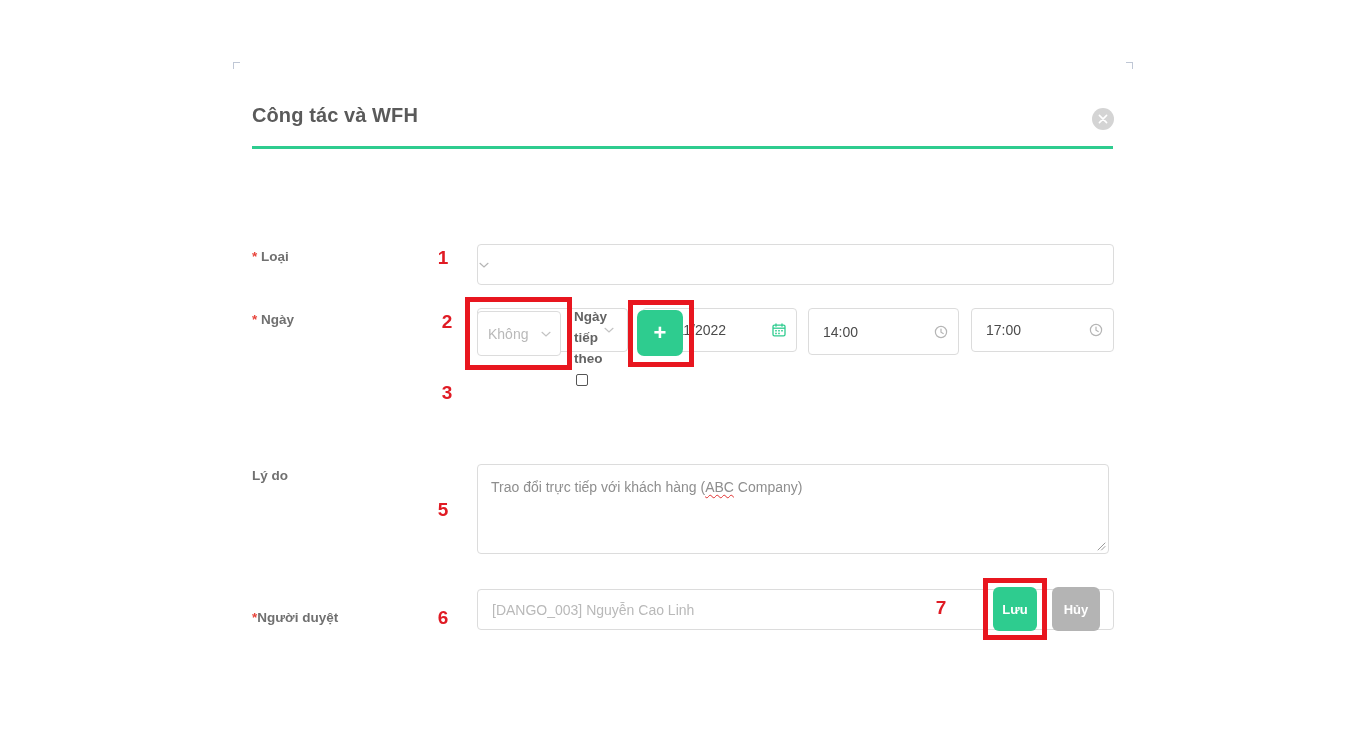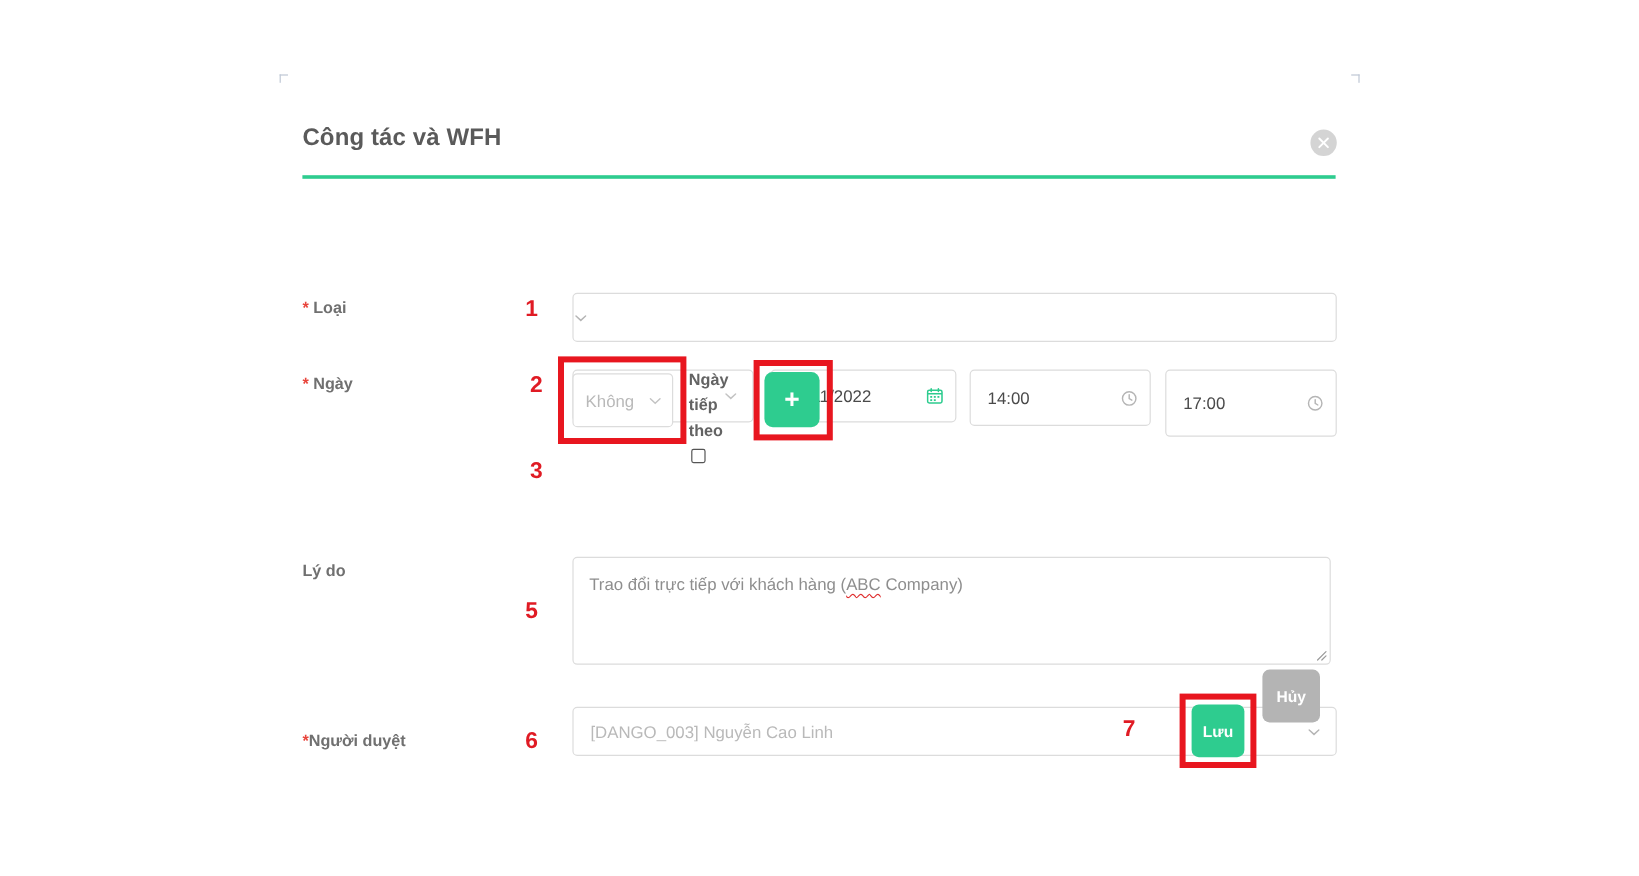--- a/index.html
+++ b/index.html
@@ -256,21 +256,21 @@
   }
   .btn-save {
     left: 993px;
     top: 587px;
     width: 44px;
     height: 44px;
     background: #2ecc8f;
   }
   .btn-cancel {
     left: 1052px;
-    top: 558px;
+    top: 587px;
     width: 48px;
     height: 44px;
     background: #b4b4b4;
   }
 
   
   .ann-box {
     position: absolute;
     border: 5px solid #e8161f;
     box-sizing: border-box;
@@ -341,21 +341,21 @@
       <div class="ctl" style="left:556px; top:144px; width:151px; height:47px;">
         <span class="txt value">14:00</span>
         <span class="adorn tight">
           <svg width="14" height="14" viewBox="0 0 14 14">
             <circle cx="7" cy="7" r="5.6" fill="none" stroke="#b5b5b5" stroke-width="1.2"></circle>
             <path d="M7 4 V7.2 L9.2 8.5" fill="none" stroke="#b5b5b5" stroke-width="1.2" stroke-linecap="round"></path>
           </svg>
         </span>
       </div>
 
-      <div class="ctl" style="left:719px; top:144px; width:143px; height:56px;">
+      <div class="ctl" style="left:719px; top:144px; width:143px; height:44px;">
         <span class="txt value">17:00</span>
         <span class="adorn tight">
           <svg width="14" height="14" viewBox="0 0 14 14">
             <circle cx="7" cy="7" r="5.6" fill="none" stroke="#b5b5b5" stroke-width="1.2"></circle>
             <path d="M7 4 V7.2 L9.2 8.5" fill="none" stroke="#b5b5b5" stroke-width="1.2" stroke-linecap="round"></path>
           </svg>
         </span>
       </div>
     </div>
 

